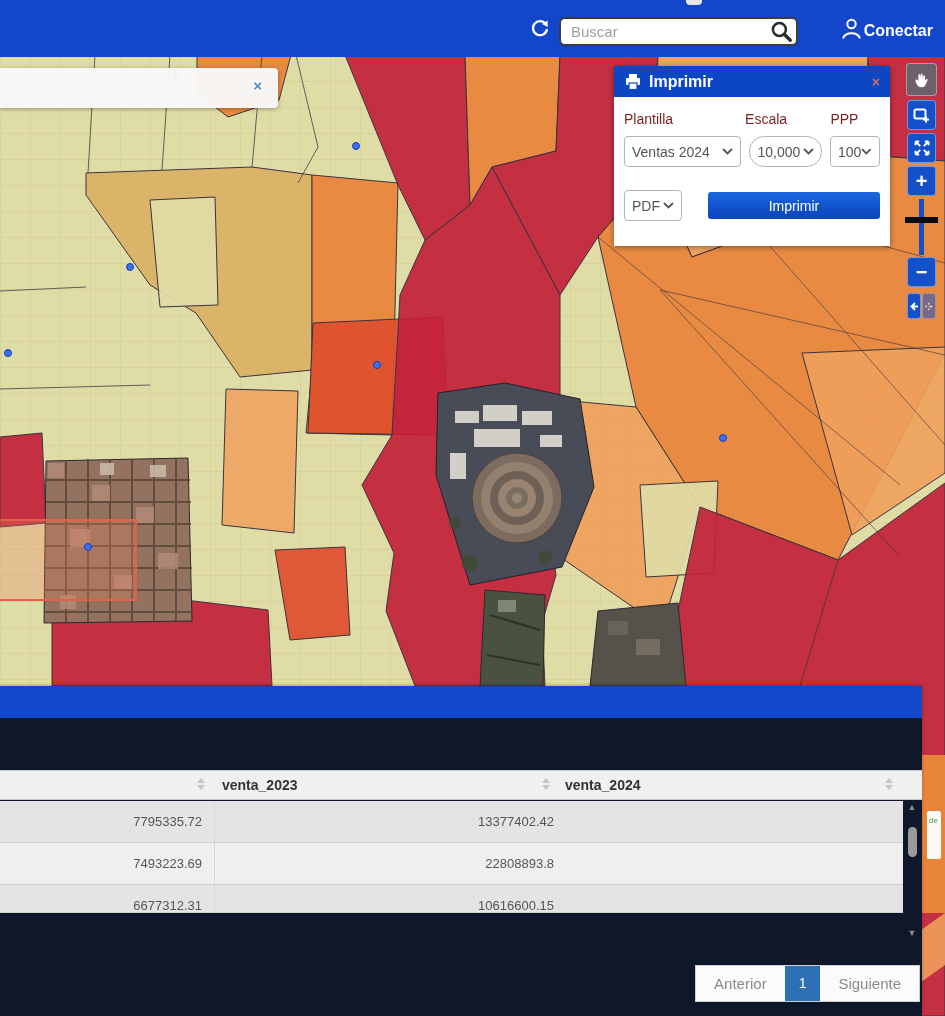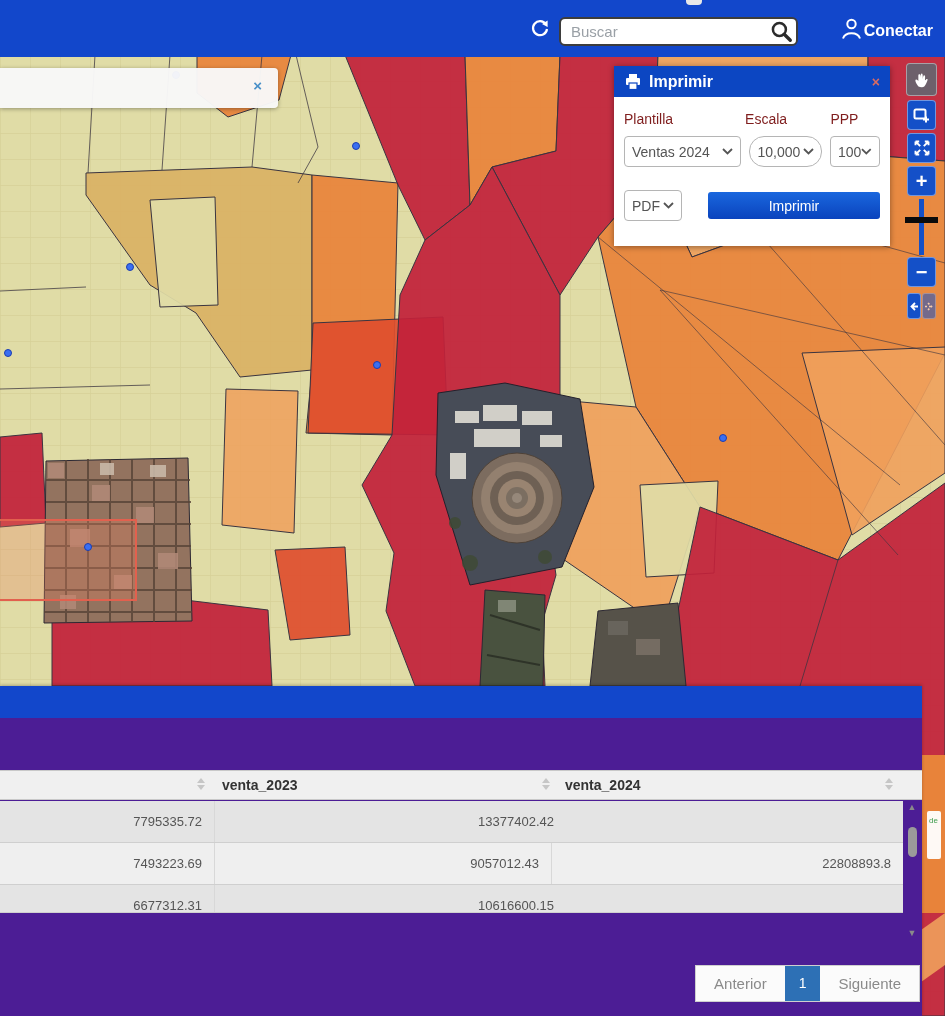--- a/index.html
+++ b/index.html
@@ -51,21 +51,21 @@
   .tbtn-hand{width:31px;height:33px;background:rgba(100,102,112,.9);margin-bottom:4px;}
   .zoom-slider{position:relative;width:33px;height:56px;margin-bottom:2px;}
   .zs-track{position:absolute;left:14px;top:0;width:5px;height:56px;background:var(--button-blue);}
   .zs-handle{position:absolute;left:0;top:18px;width:33px;height:6px;background:#0b0b0b;cursor:pointer;}
   .tbtn-glyph{font-size:20px;font-weight:bold;line-height:1;}
   .mini-row{display:flex;gap:1px;margin-top:3px;}
   .mini-btn{width:14px;height:26px;background:var(--button-blue);border:1px solid rgba(255,255,255,.4);border-radius:3px;display:flex;align-items:center;justify-content:center;cursor:pointer;}
   .mini-next{opacity:.55;}
 
   
-  .bottom-panel{position:absolute;left:0;top:686px;width:922px;height:330px;background:#4c1d95;z-index:30;box-shadow:0 -1px 3px rgba(0,0,0,.25);}
+  .bottom-panel{position:absolute;left:0;top:686px;width:922px;height:330px;background:#0f172a;z-index:30;box-shadow:0 -1px 3px rgba(0,0,0,.25);}
   .bp-titlebar{height:32px;background:var(--accent-blue);}
   .thead{position:absolute;left:0;top:84px;width:100%;height:30px;border-top:1px solid #c9c9c9;border-bottom:1px solid #c9c9c9;background:#f0f0f0;}
   .th-label{position:absolute;top:6px;font-size:14px;font-weight:bold;color:#333;}
   .sort-icon{position:absolute;top:7px;display:flex;flex-direction:column;gap:2px;align-items:center;cursor:pointer;}
   .sort-icon i{display:block;width:0;height:0;border-left:4px solid transparent;border-right:4px solid transparent;}
   .sort-up{border-bottom:5px solid #c6c6c6;}
   .sort-down{border-top:5px solid #c6c6c6;}
   .tbody{position:absolute;left:0;top:115px;width:903px;height:112px;overflow:hidden;border-bottom:1px solid #cfcfcf;}
   .trow{display:flex;height:42px;border-bottom:1px solid #cfcfcf;}
   .trow:nth-child(odd){background:#e4e4e4;}
@@ -353,21 +353,20 @@
         </span>
     </div>
 
     <div class="tbody">
       <div class="trow">
         <span class="tcell c1">7795335.72</span>
         <span class="tcell c3">13377402.42</span>
       </div>
       <div class="trow">
         <span class="tcell c1">7493223.69</span>
-        <span class="tcell c2">9057012.43</span>
         <span class="tcell c3">22808893.8</span>
       </div>
       <div class="trow">
         <span class="tcell c1">6677312.31</span>
         <span class="tcell c3">10616600.15</span>
       </div>
     </div>
 
     <div class="vscroll">
       <span class="vs-arrow">▲</span>

